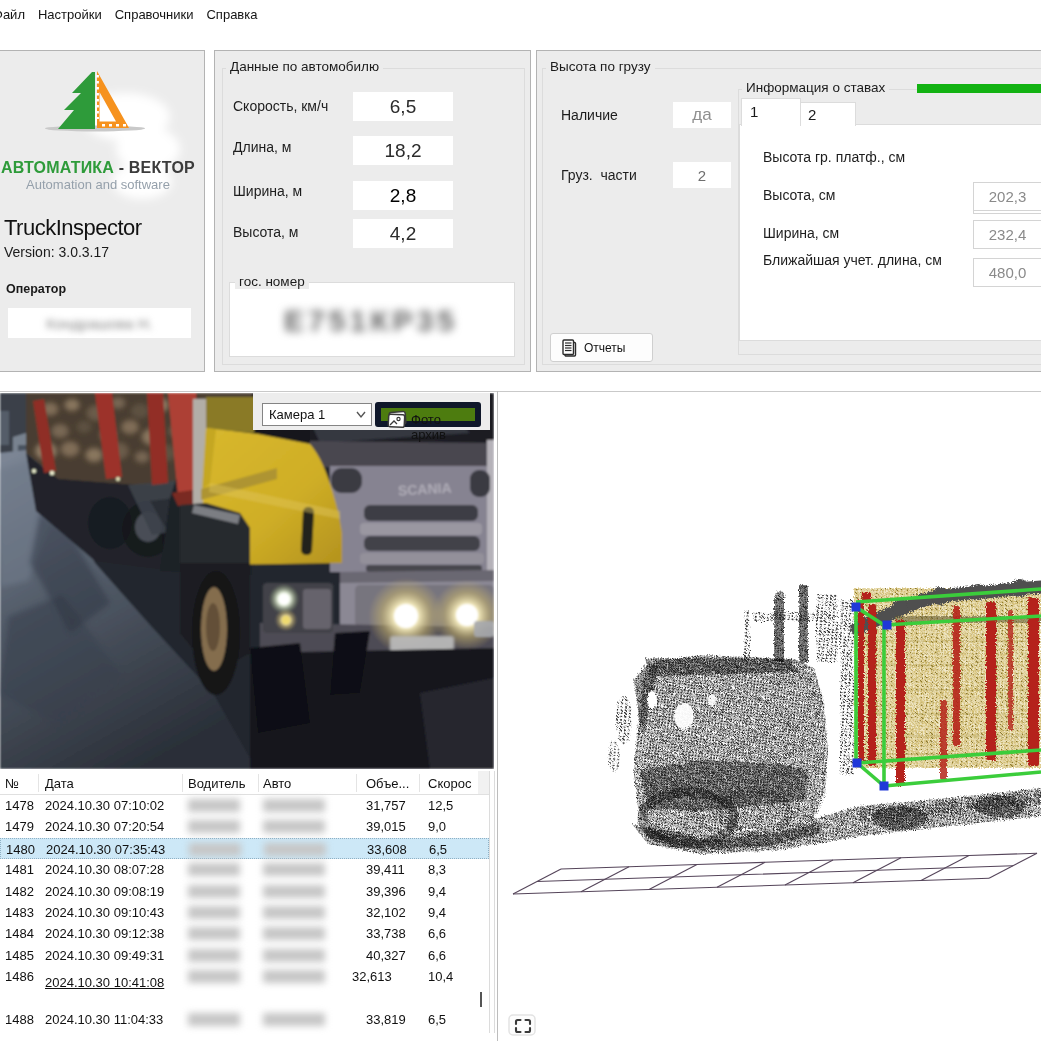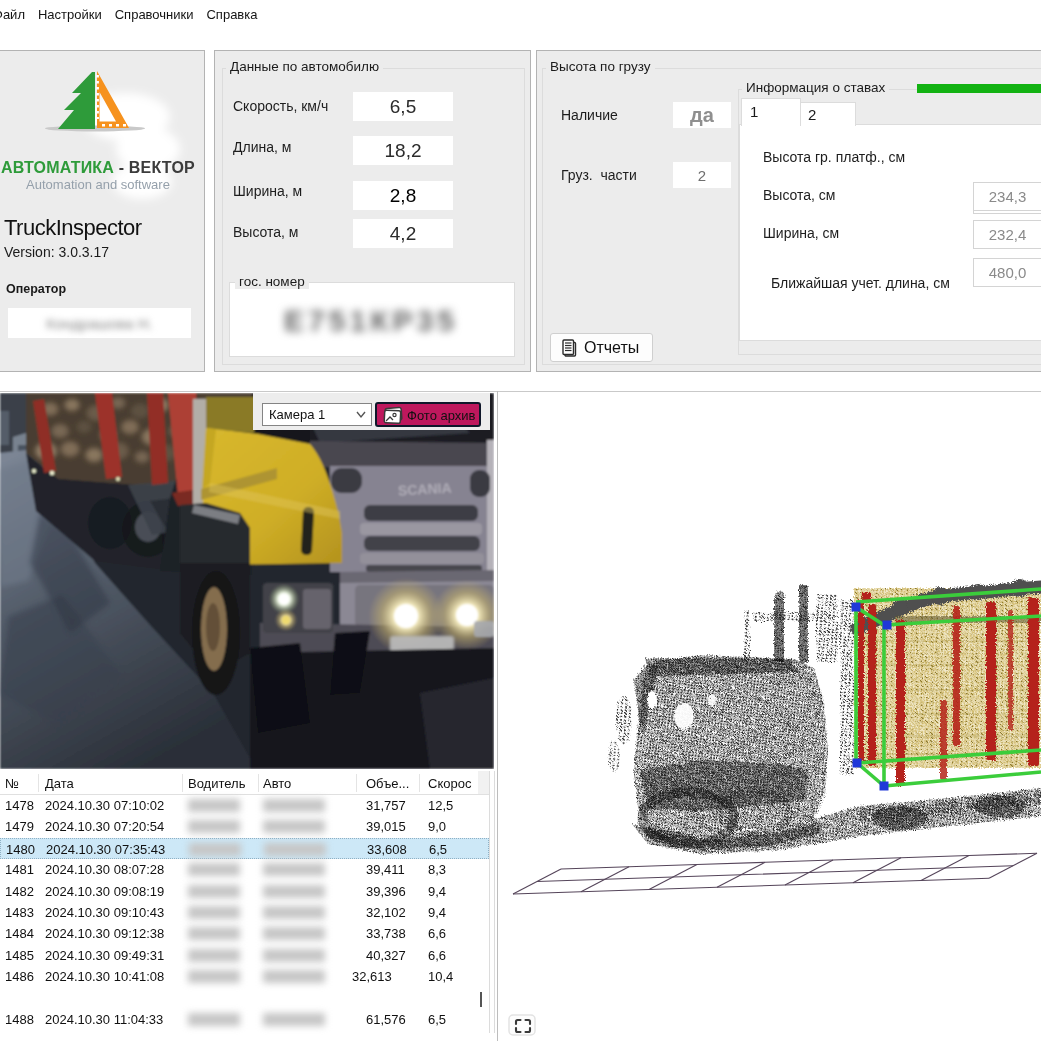--- a/index.html
+++ b/index.html
@@ -69,55 +69,55 @@
   <div class="gtitle" style="left:20px;top:223px;">гос. номер</div>
   <div class="abs" style="left:14px;top:240px;width:284px;height:60px;display:flex;align-items:center;justify-content:center;">
     <span style="filter:blur(4px);font-size:30px;font-weight:bold;color:#606060;letter-spacing:4px;">Е751КР35</span>
   </div>
 </div>
 
 <div class="panel" style="left:536px;top:50px;width:512px;height:320px;">
   <div class="gbox" style="left:5px;top:17px;width:503px;height:295px;"></div>
   <div class="gtitle" style="left:9px;top:8px;">Высота по грузу</div>
   <div class="lbl" style="left:24px;top:56px;">Наличие</div>
-  <div class="inp" style="left:136px;top:51px;width:58px;height:26px;font-size:20px;color:#8f8f8f;font-weight:bold;">да</div>
+  <div class="inp" style="left:136px;top:51px;width:58px;height:26px;font-size:17px;color:#8f8f8f;">да</div>
   <div class="lbl" style="left:24px;top:116px;">Груз.&nbsp; части</div>
   <div class="inp" style="left:136px;top:111px;width:58px;height:26px;font-size:15px;color:#6e6e6e;">2</div>
 
   <div class="gbox" style="left:201px;top:38px;width:310px;height:264px;"></div>
   <div class="gtitle" style="left:205px;top:29px;">Информация о ставах</div>
   <div class="abs" style="left:380px;top:33px;width:131px;height:9px;background:#12b212;"></div>
 
   <div class="abs" style="left:202px;top:73px;width:309px;height:215px;background:#fff;border:1px solid #dcdcdc;"></div>
   <div class="abs" style="left:204px;top:47px;width:58px;height:27px;background:#fff;border:1px solid #dcdcdc;border-bottom:none;"></div>
   <div class="abs" style="left:263px;top:51px;width:54px;height:23px;background:#fff;border:1px solid #dcdcdc;border-bottom:none;"></div>
   <div class="abs" style="left:213px;top:52px;font-size:15px;color:#1a1a1a;">1</div>
   <div class="abs" style="left:271px;top:55px;font-size:15px;color:#1a1a1a;">2</div>
 
   <div class="lbl" style="left:226px;top:98px;">Высота гр. платф., см</div>
   <div class="inp" style="left:436px;top:93px;width:67px;height:27px;font-size:15px;color:#8a8a8a;border:1px solid #d4d4d4;margin-top:41px;">144,5</div>
   <div class="lbl" style="left:226px;top:136px;">Высота, см</div>
-  <div class="inp" style="left:436px;top:131px;width:67px;height:27px;font-size:15px;color:#8a8a8a;border:1px solid #d4d4d4;">234,3</div>
+  <div class="inp" style="left:436px;top:131px;width:67px;height:27px;font-size:15px;color:#8a8a8a;border:1px solid #d4d4d4;">202,3</div>
   <div class="lbl" style="left:226px;top:174px;">Ширина, см</div>
   <div class="inp" style="left:436px;top:169px;width:67px;height:27px;font-size:15px;color:#8a8a8a;border:1px solid #d4d4d4;">232,4</div>
-  <div class="lbl" style="left:226px;top:224px;margin-left:8px;">Ближайшая учет. длина, см</div>
+  <div class="lbl" style="left:226px;top:201px;">Ближайшая учет. длина, см</div>
   <div class="inp" style="left:436px;top:207px;width:67px;height:27px;font-size:15px;color:#8a8a8a;border:1px solid #d4d4d4;">480,0</div>
 
   <div class="abs" style="left:13px;top:282px;width:101px;height:27px;background:#fdfdfd;border:1px solid #cfcfcf;border-radius:3px;display:flex;align-items:center;">
     <svg style="margin-left:11px;" width="15" height="18" viewBox="0 0 15 18">
       <rect x="3" y="3.5" width="10.5" height="13.5" rx="1" fill="#fff" stroke="#2b2b2b" stroke-width="1.4"></rect>
       <rect x="1" y="1" width="10.5" height="14.5" rx="1" fill="#fff" stroke="#2b2b2b" stroke-width="1.4"></rect>
       <g stroke="#2b2b2b" stroke-width="1.2">
         <line x1="3" y1="4" x2="9.5" y2="4"></line>
           <line x1="3" y1="6.5" x2="9.5" y2="6.5"></line>
         <line x1="3" y1="9" x2="9.5" y2="9"></line>
           <line x1="3" y1="11.5" x2="9.5" y2="11.5"></line>
       </g>
     </svg>
-    <span style="margin-left:7px;font-size:16px;color:#111;">Отчеты</span>
+    <span style="margin-left:7px;font-size:12px;color:#111;">Отчеты</span>
   </div>
 </div>
 
 <div class="abs" style="left:0;top:391px;width:1041px;height:1px;background:#c9c9c9;"></div>
 <div class="abs" style="left:497px;top:391px;width:1px;height:650px;background:#bdbdbd;"></div>
 
 <svg class="abs" style="left:0;top:393px;" width="494" height="376" viewBox="0 0 494 376">
 <defs>
 <linearGradient id="roadg" x1="0.1" y1="0" x2="0.55" y2="1">
  <stop offset="0" stop-color="#7b8594"></stop>
@@ -258,21 +258,21 @@
 </g>
 </svg>
 
 <div class="abs" style="left:253px;top:393px;width:237px;height:37px;background:#ededed;"></div>
 <div class="abs" style="left:262px;top:403px;width:110px;height:23px;background:#fff;border:1px solid #848484;box-sizing:border-box;">
   <span style="position:absolute;left:6px;top:3px;font-size:13px;color:#111;">Камера 1</span>
   <svg style="position:absolute;right:5px;top:7px;" width="10" height="8">
       <path d="M1 1 L5 6 L9 1" stroke="#555" stroke-width="1.4" fill="none"></path>
     </svg>
 </div>
-<div class="abs" style="left:375px;top:402px;width:106px;height:25px;background:#be185d;border:2px solid #0f172a;border-radius:3px;box-sizing:border-box;">
+<div class="abs" style="left:375px;top:402px;width:106px;height:25px;background:#4d7c0f;border:6px solid #0f172a;border-radius:3px;box-sizing:border-box;">
   <svg style="position:absolute;left:5px;top:2px;" width="22" height="20" viewBox="0 0 22 20">
     <rect x="3.5" y="2" width="16" height="12.5" rx="2" fill="#fff" stroke="#3a3a3a" stroke-width="1.5" transform="rotate(-4 11 8)"></rect>
     <rect x="2.5" y="4.5" width="16" height="12.5" rx="2" fill="#fff" stroke="#3a3a3a" stroke-width="1.5" transform="rotate(3 10 10)"></rect>
     <circle cx="12.5" cy="9" r="1.6" fill="none" stroke="#3a3a3a" stroke-width="1.2"></circle>
     <path d="M4 15 L8 11 L11 14" fill="none" stroke="#3a3a3a" stroke-width="1.3"></path>
   </svg>
   <span style="position:absolute;left:30px;top:4px;font-size:13px;color:#111;">Фото архив</span>
 </div>
 
 <div id="table" class="abs" style="left:0;top:771px;width:497px;height:270px;background:#fff;font-size:13px;color:#111;overflow:hidden;">
@@ -349,32 +349,32 @@
 <div class="abs" style="left:0;top:173.8px;width:489px;height:21.4px;">
       <span class="abs" style="left:5px;top:3px;">1485</span>
       <span class="abs" style="left:45px;top:3px;">2024.10.30 09:49:31</span>
       <span class="abs" style="left:188px;top:4px;width:52px;height:13px;background:#c6c6c6;filter:blur(3.5px);"></span>
       <span class="abs" style="left:263px;top:4px;width:62px;height:13px;background:#c6c6c6;filter:blur(3.5px);"></span>
       <span class="abs" style="left:366px;top:3px;">40,327</span>
       <span class="abs" style="left:428px;top:3px;">6,6</span>
     </div>
 <div class="abs" style="left:0;top:195.2px;width:489px;height:21.4px;">
       <span class="abs" style="left:5px;top:3px;">1486</span>
-      <span class="abs" style="left:45px;top:3px;">2024.10.30 10:41:08</span>
+      <span class="abs" style="left:45px;top:9px;text-decoration:underline;">2024.10.30 10:41:08</span>
       <span class="abs" style="left:188px;top:4px;width:52px;height:13px;background:#c6c6c6;filter:blur(3.5px);"></span>
       <span class="abs" style="left:263px;top:4px;width:62px;height:13px;background:#c6c6c6;filter:blur(3.5px);"></span>
       <span class="abs" style="left:352px;top:3px;">32,613</span>
       <span class="abs" style="left:428px;top:3px;">10,4</span>
     </div>
 <div class="abs" style="left:0;top:238.0px;width:489px;height:21.4px;">
       <span class="abs" style="left:5px;top:3px;">1488</span>
       <span class="abs" style="left:45px;top:3px;">2024.10.30 11:04:33</span>
       <span class="abs" style="left:188px;top:4px;width:52px;height:13px;background:#c6c6c6;filter:blur(3.5px);"></span>
       <span class="abs" style="left:263px;top:4px;width:62px;height:13px;background:#c6c6c6;filter:blur(3.5px);"></span>
-      <span class="abs" style="left:366px;top:3px;">61,576</span>
+      <span class="abs" style="left:366px;top:3px;">33,819</span>
       <span class="abs" style="left:428px;top:3px;">6,5</span>
     </div>
 <div class="abs" style="left:489px;top:0;width:1px;height:262px;background:#dcdcdc;"></div>
 <div class="abs" style="left:494px;top:0;width:1px;height:262px;background:#dcdcdc;"></div>
 <div class="abs" style="left:480px;top:221px;width:2px;height:15px;background:#555;"></div>
 </div>
 
 <div class="abs" style="left:498px;top:392px;width:543px;height:649px;background:#fff;"></div>
 <svg class="abs" style="left:498px;top:392px;" width="543" height="649" viewBox="498 392 543 649">
 <defs>

